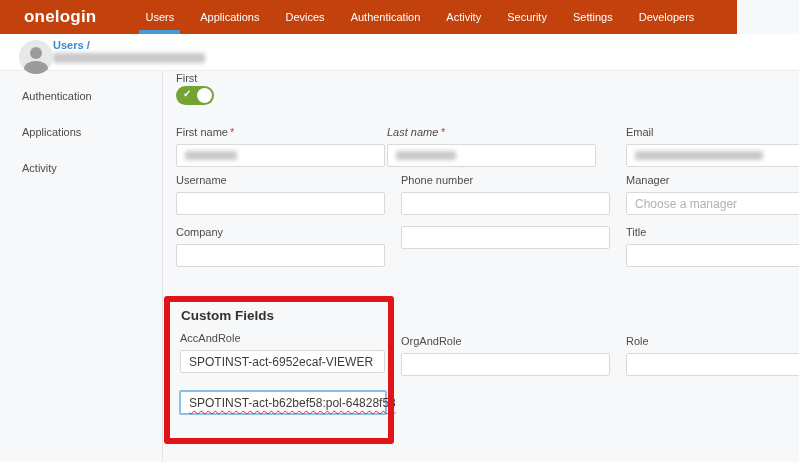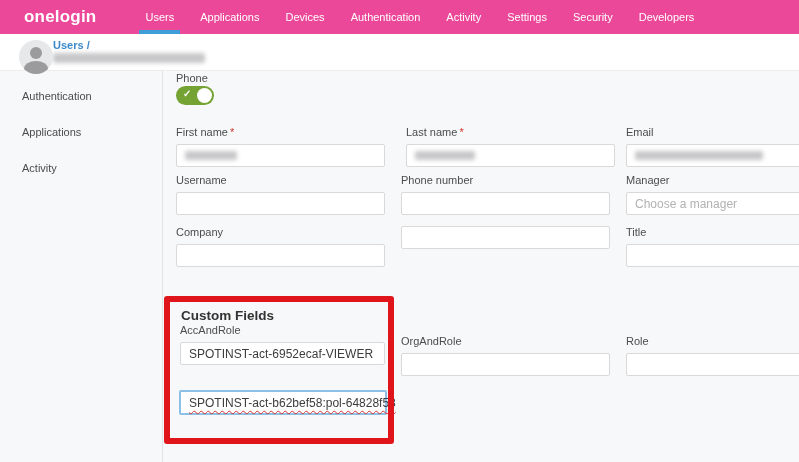--- a/index.html
+++ b/index.html
@@ -6,22 +6,22 @@
   html,body { width:799px; height:462px; overflow:hidden; }
   body {
     font-family:"Liberation Sans", sans-serif;
     background:#f7f8f9;
     position:relative;
     color:#3c3c3c;
   }
 
   
   .topbar {
-    position:absolute; left:0; top:0; width:799px; height:34px;
-    background:#ec4899; display:flex; align-items:center; z-index:20;
+    position:absolute; left:0; top:0; width:737px; height:34px;
+    background:#c2410c; display:flex; align-items:center; z-index:20;
   }
   .logo {
     color:#fff; font-weight:bold; font-size:17px; letter-spacing:.2px;
     margin-left:24px; margin-right:36px; cursor:pointer;
   }
   .topnav { display:flex; align-items:center; height:100%; }
   .topnav .nav-item {
     position:relative; color:#fff; font-size:11px; font-weight:normal;
     height:100%; display:flex; align-items:center;
     padding:0 13px; cursor:pointer; white-space:nowrap;
@@ -84,29 +84,29 @@
     font-family:"Liberation Sans", sans-serif;
     font-size:12px; color:#3c3c3c; padding:0 8px;
     display:flex; align-items:center; outline:none;
   }
   .field input::placeholder { color:#b2b2b2; }
   .tbox.focused { border:2px solid #8cc0e6; height:25px; }
   .squiggle { text-decoration:underline wavy #d2322d 1px; text-underline-offset:3px; white-space:nowrap; }
   .val-redact { width:52px; height:9px; }
 
   #f-first      { left:176px; top:126px; }
-  #f-last       { left:406px; top:126px; }
+  #f-last       { left:387px; top:126px;font-style:italic; }
   #f-email      { left:626px; top:126px; }
   #f-username   { left:176px; top:174px; }
   #f-phone      { left:401px; top:174px; }
   #f-manager    { left:626px; top:174px; }
   #f-company    { left:176px; top:226px; }
   #f-department { left:401px; top:226px; }
   #f-title      { left:626px; top:226px; }
-  #f-accrole    { left:180px; top:324px; width:205px; }
+  #f-accrole    { left:180px; top:332px; width:205px; }
   #f-orgrole    { left:401px; top:335px; }
   #f-role       { left:626px; top:335px; }
   #f-policyids  { left:179px; top:390px; width:208px; }
 
   
   .active-label { position:absolute; left:176px; top:72px; font-size:11px; color:#4c4c4c; }
   .toggle {
     position:absolute; left:176px; top:86px; width:38px; height:19px;
     background:#74a233; border-radius:10px; cursor:pointer;
   }
@@ -132,43 +132,43 @@
 <body>
 
 <nav class="topbar">
   <div class="logo">onelogin</div>
   <div class="topnav">
     <div class="nav-item active">Users</div>
     <div class="nav-item">Applications</div>
     <div class="nav-item">Devices</div>
     <div class="nav-item">Authentication</div>
     <div class="nav-item">Activity</div>
+    <div class="nav-item">Security</div>
     <div class="nav-item">Settings</div>
-    <div class="nav-item">Security</div>
     <div class="nav-item">Developers</div>
   </div>
 </nav>
 
 <header class="page-header">
   <div class="avatar">
     <div class="head"></div>
     <div class="shoulders"></div>
   </div>
   <a class="breadcrumb">Users /</a>
   <div class="crumb-name redact"></div>
 </header>
 
 <aside class="sidebar">
   <div class="side-item">Authentication</div>
   <div class="side-item">Applications</div>
   <div class="side-item">Activity</div>
 </aside>
 <div class="v-divider"></div>
 
-<div class="active-label">Phone</div>
+<div class="active-label">First</div>
 <div class="toggle">
   <span class="check">✓</span>
   <span class="knob"></span>
 </div>
 
 <div class="field" id="f-first">
   <span class="flabel"><span>First name</span><span class="req">*</span></span>
   <div class="tbox">
       <span class="val-redact redact" style="width:52px"></span>
     </div>

